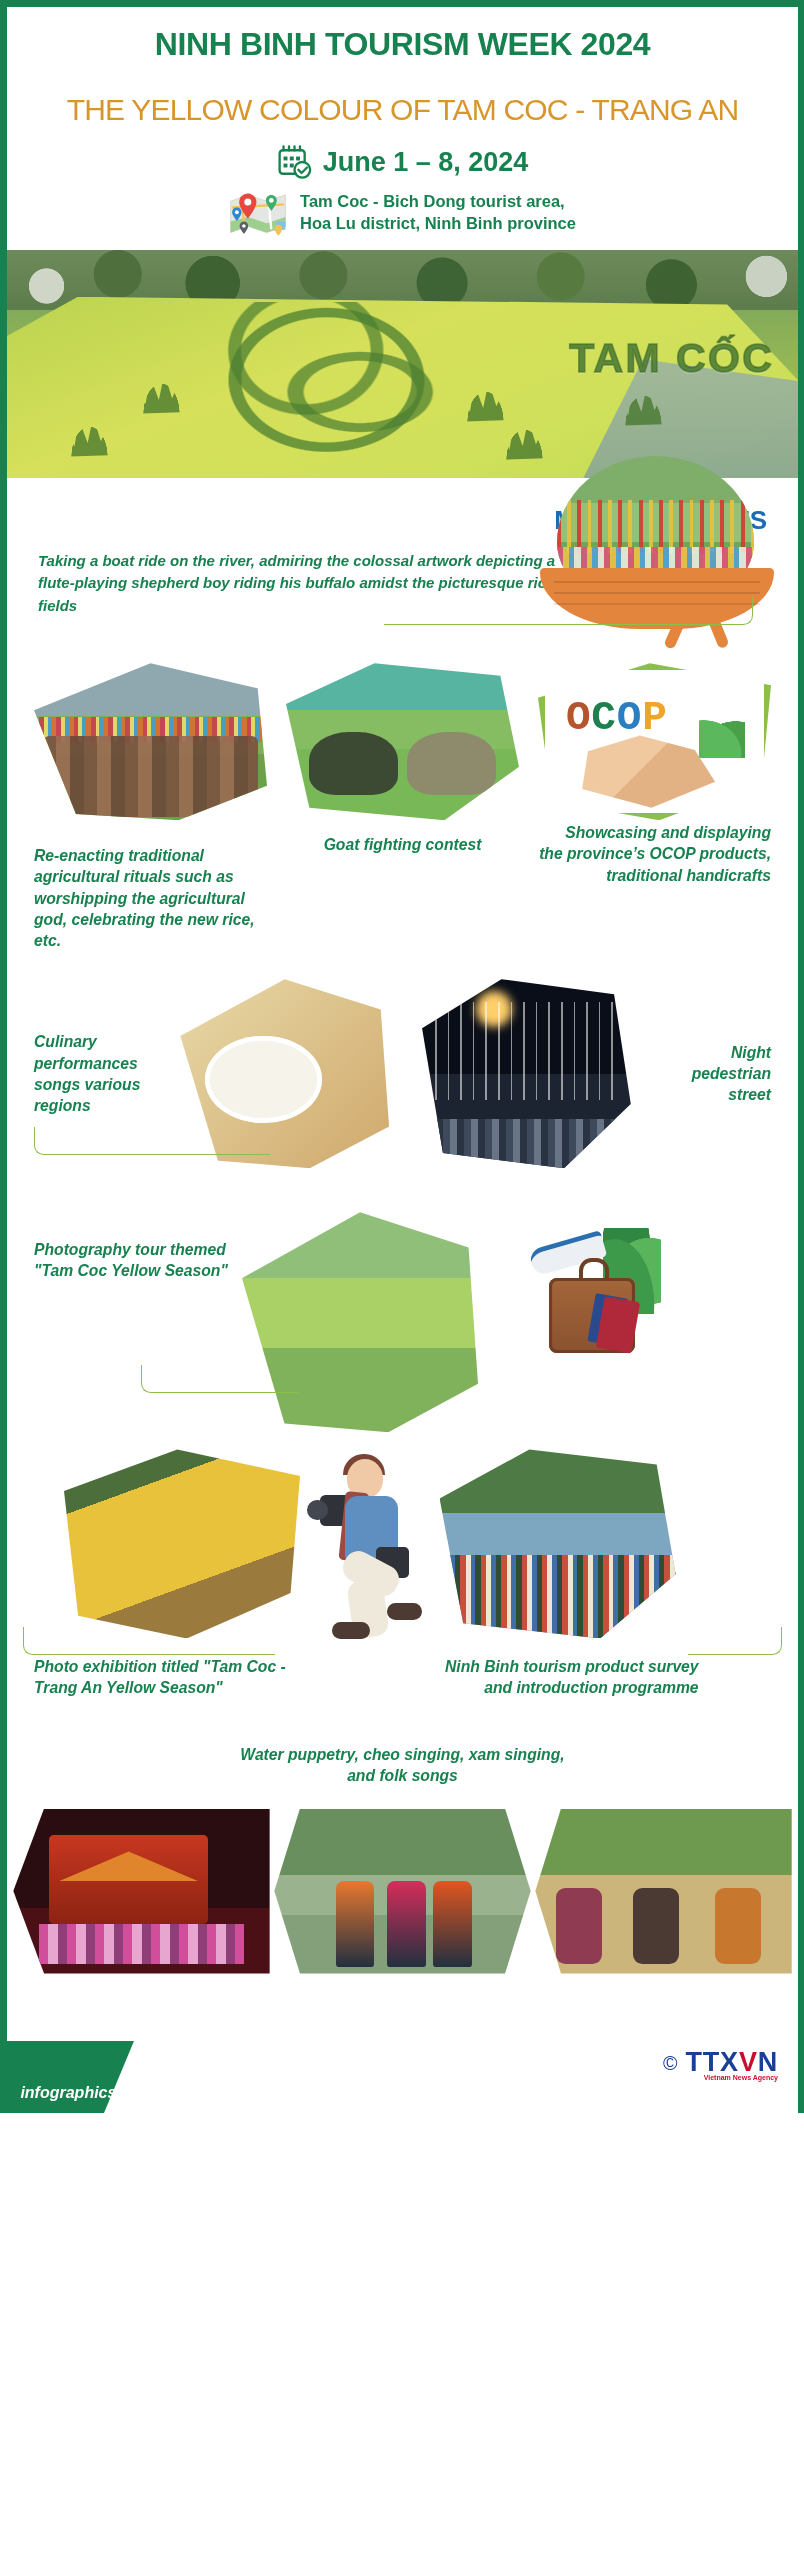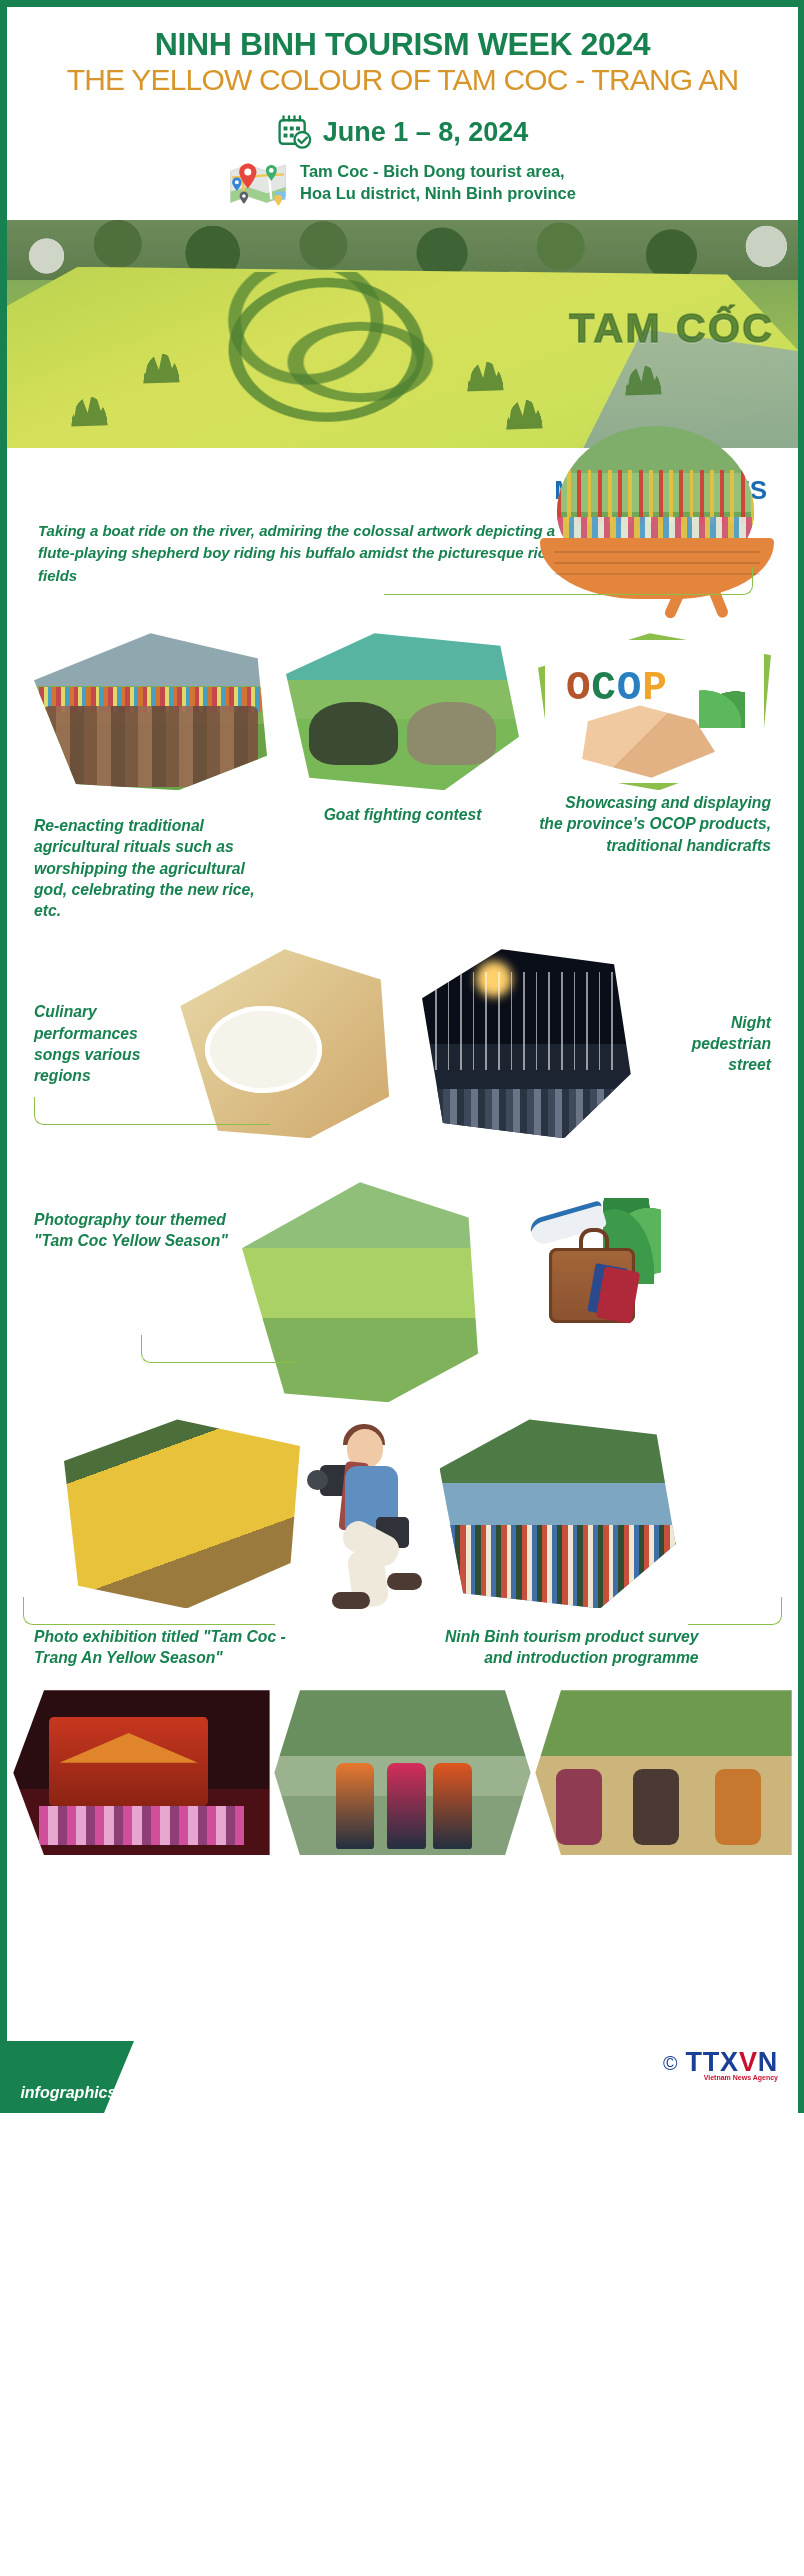--- a/index.html
+++ b/index.html
@@ -28,21 +28,21 @@
     letter-spacing: -0.4px;
     line-height: 1.1;
     white-space: nowrap;
   }
   .subtitle {
     color: #d8962a;
     font-size: 30px;
     font-weight: 400;
     letter-spacing: -0.8px;
     line-height: 1.15;
-    margin-top: 0;
+    margin-top: 30px;
     white-space: nowrap;
   }
 
   
   .meta {
     display: flex;
     flex-direction: column;
     align-items: center;
     margin-top: 17.3px;
   }
@@ -521,20 +521,24 @@
         <div class="hex b ph-temple" style="height:189px; width:236px;">
           <div class="crowd2"></div>
         </div>
         <div class="cap" style="margin-top:17.3px; text-align:right;">Ninh Binh tourism product survey and introduction programme</div>
       </div>
     </div>
     <div class="rule-lt" style="left:15.7px; top:195px; width:252px;"></div>
     <div class="rule-rt" style="right:15.7px; top:195px; width:94px;"></div>
   </div>
 
+  <div class="sec" style="padding: 46px 27px 0; text-align:center;">
+    <div class="cap">Water puppetry, cheo singing, xam singing,</div>
+    <div class="cap">and folk songs</div>
+  </div>
 
   <div class="sec" style="margin-top: 22px; display:flex; gap: 4.7px; padding: 0 6.3px;">
     <div class="hex ph-puppet" style="flex:1; height:165px; clip-path: polygon(12% 0,100% 0,100% 100%,12% 100%, 0 50%);">
       <div class="stage"></div>
       <div class="roof"></div>
       <div class="row"></div>
     </div>
     <div class="hex ph-singers" style="flex:1; height:165px; clip-path: polygon(10% 0,90% 0,100% 50%,90% 100%,10% 100%,0 50%);">
       <div class="p p1"></div>
       <div class="p p2"></div>

